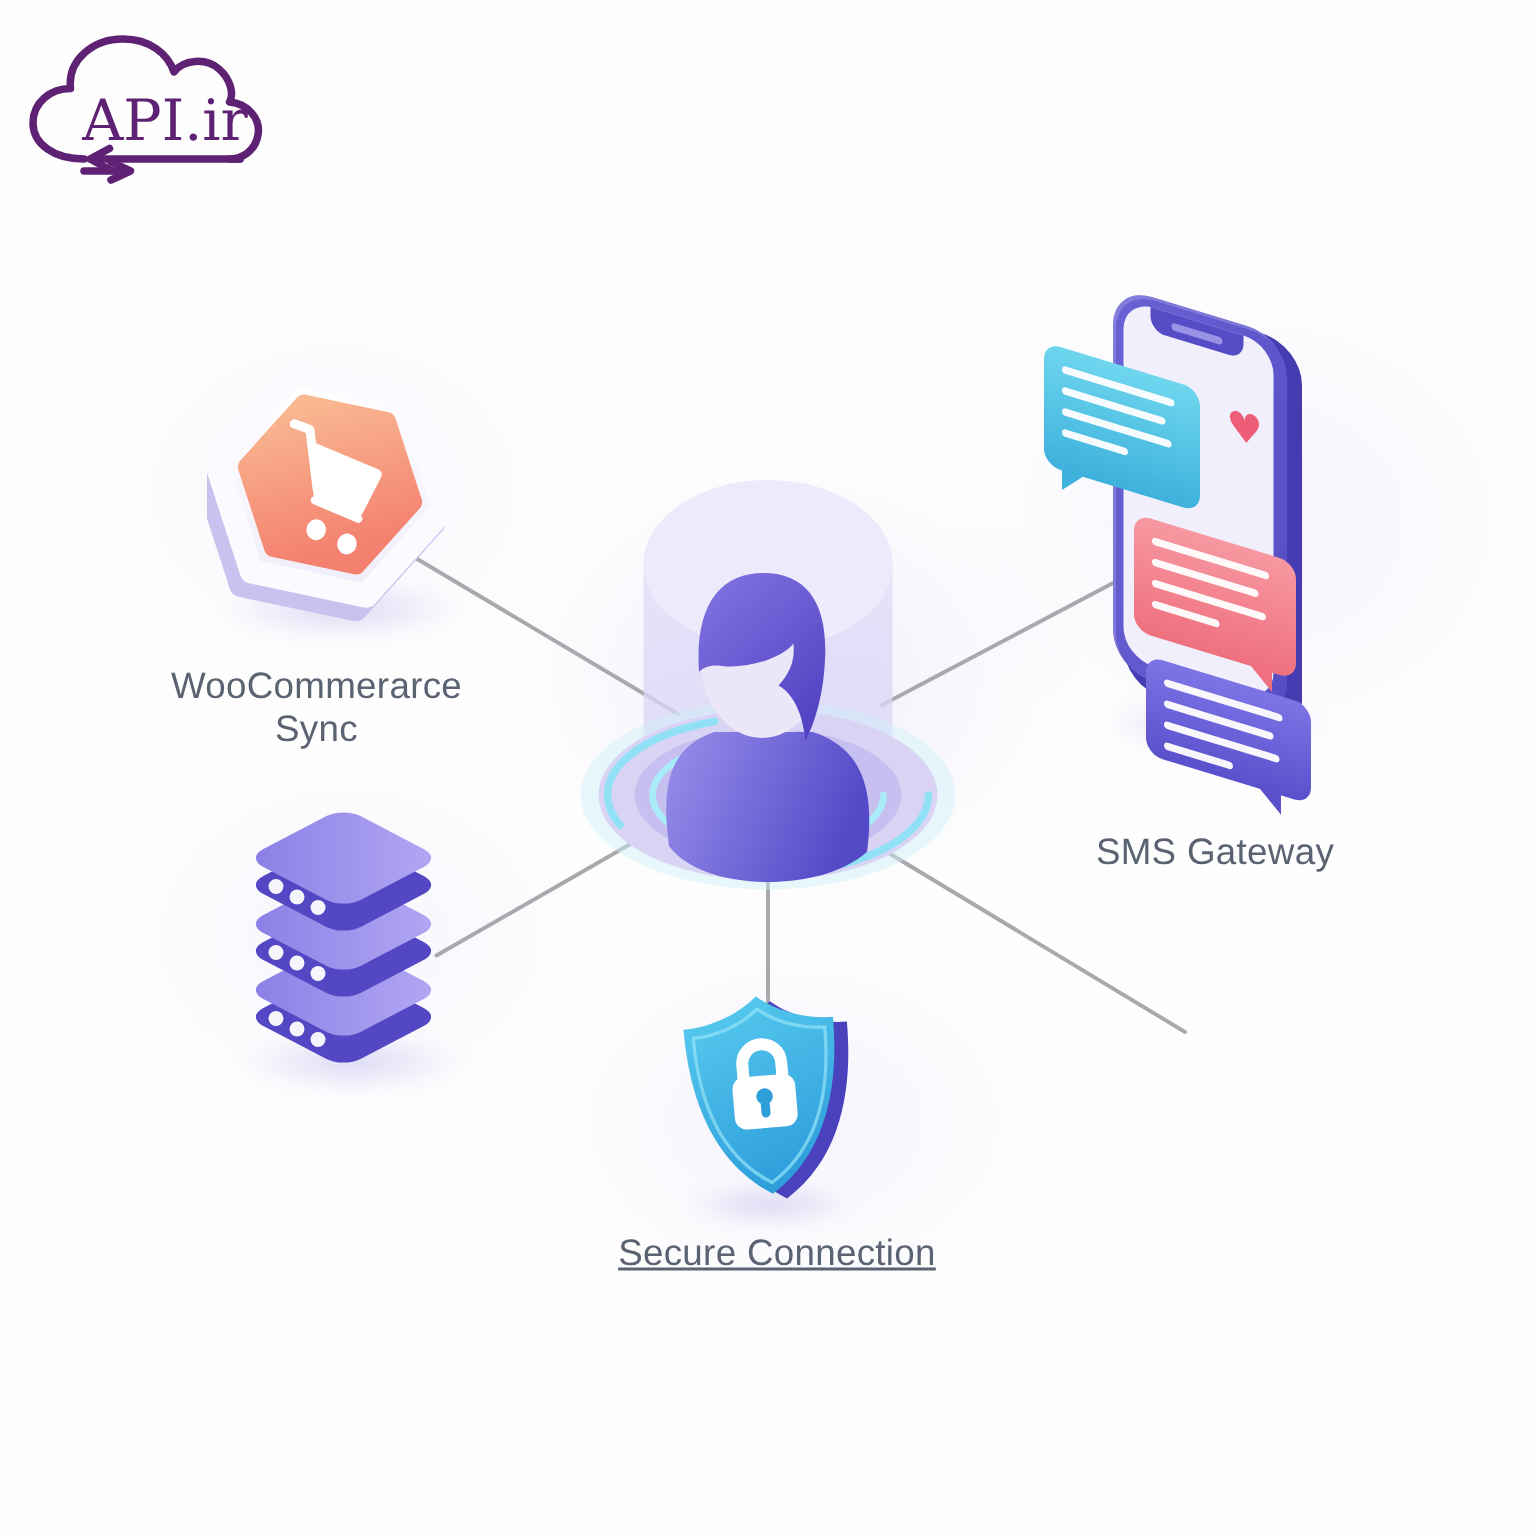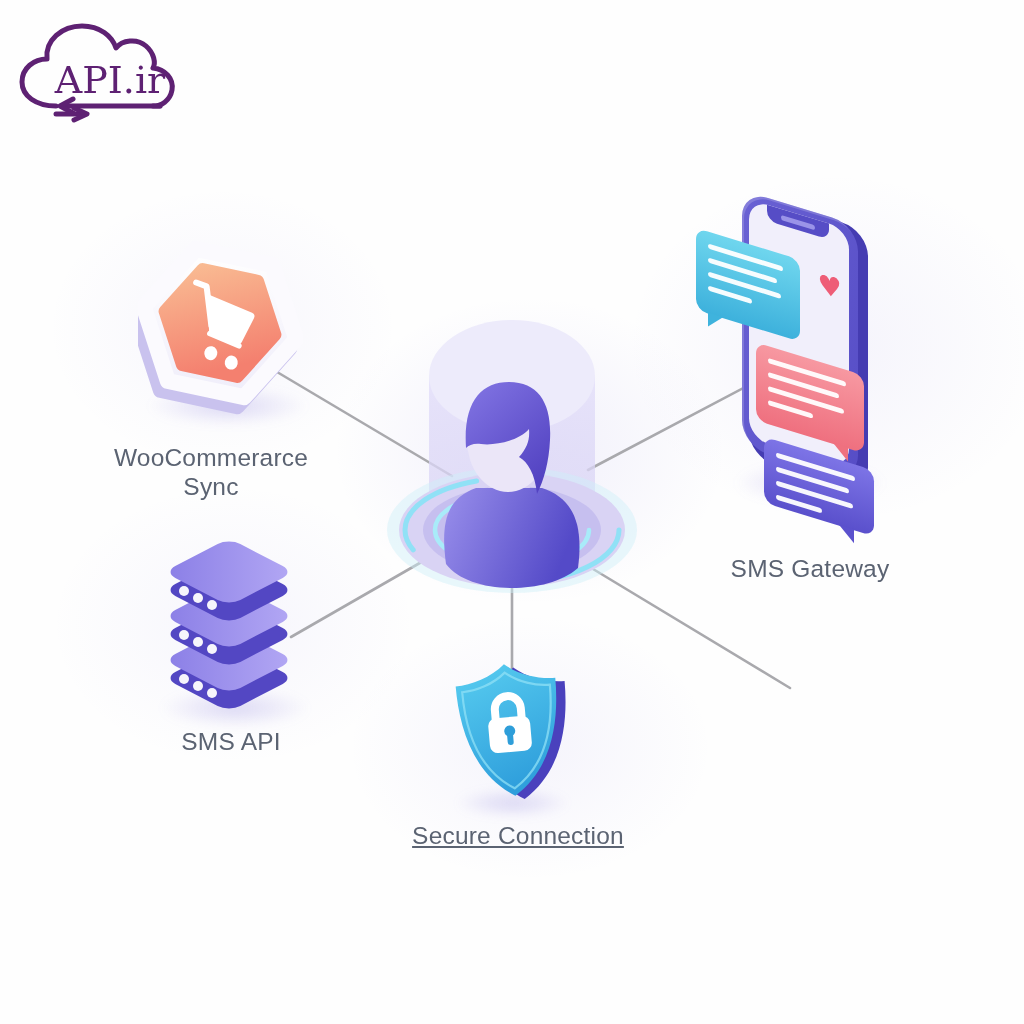--- a/index.html
+++ b/index.html
@@ -225,21 +225,20 @@
     <g transform="translate(77,44)">
       <rect x="-46" y="-46" width="92" height="92" rx="16" transform="translate(0,18) scale(1,0.52) rotate(45)" fill="#5347C3"></rect>
       <rect x="-46" y="-46" width="92" height="92" rx="16" transform="scale(1,0.52) rotate(45)" fill="url(#srvTop)"></rect>
       <g fill="#FFFFFF" opacity="0.95">
         <circle cx="-45" cy="19" r="5"></circle>
           <circle cx="-31" cy="26" r="5"></circle>
           <circle cx="-17" cy="33" r="5"></circle>
       </g>
     </g>
   </svg>
-  <div class="node-label lbl-api">SMS API</div>
 
   <div class="soft-shadow" style="left:455px;top:788px;width:115px;height:30px;"></div>
   <svg class="abs z2" style="left:448px;top:652px;" width="130" height="165" viewBox="0 0 130 165">
     <defs>
       <linearGradient id="shGrad" x1="0" y1="0" x2="0.3" y2="1">
         <stop offset="0" stop-color="#58CDF0"></stop>
           <stop offset="1" stop-color="#2F9FDC"></stop>
       </linearGradient>
     </defs>
     <g transform="translate(62,82) rotate(-5)">

